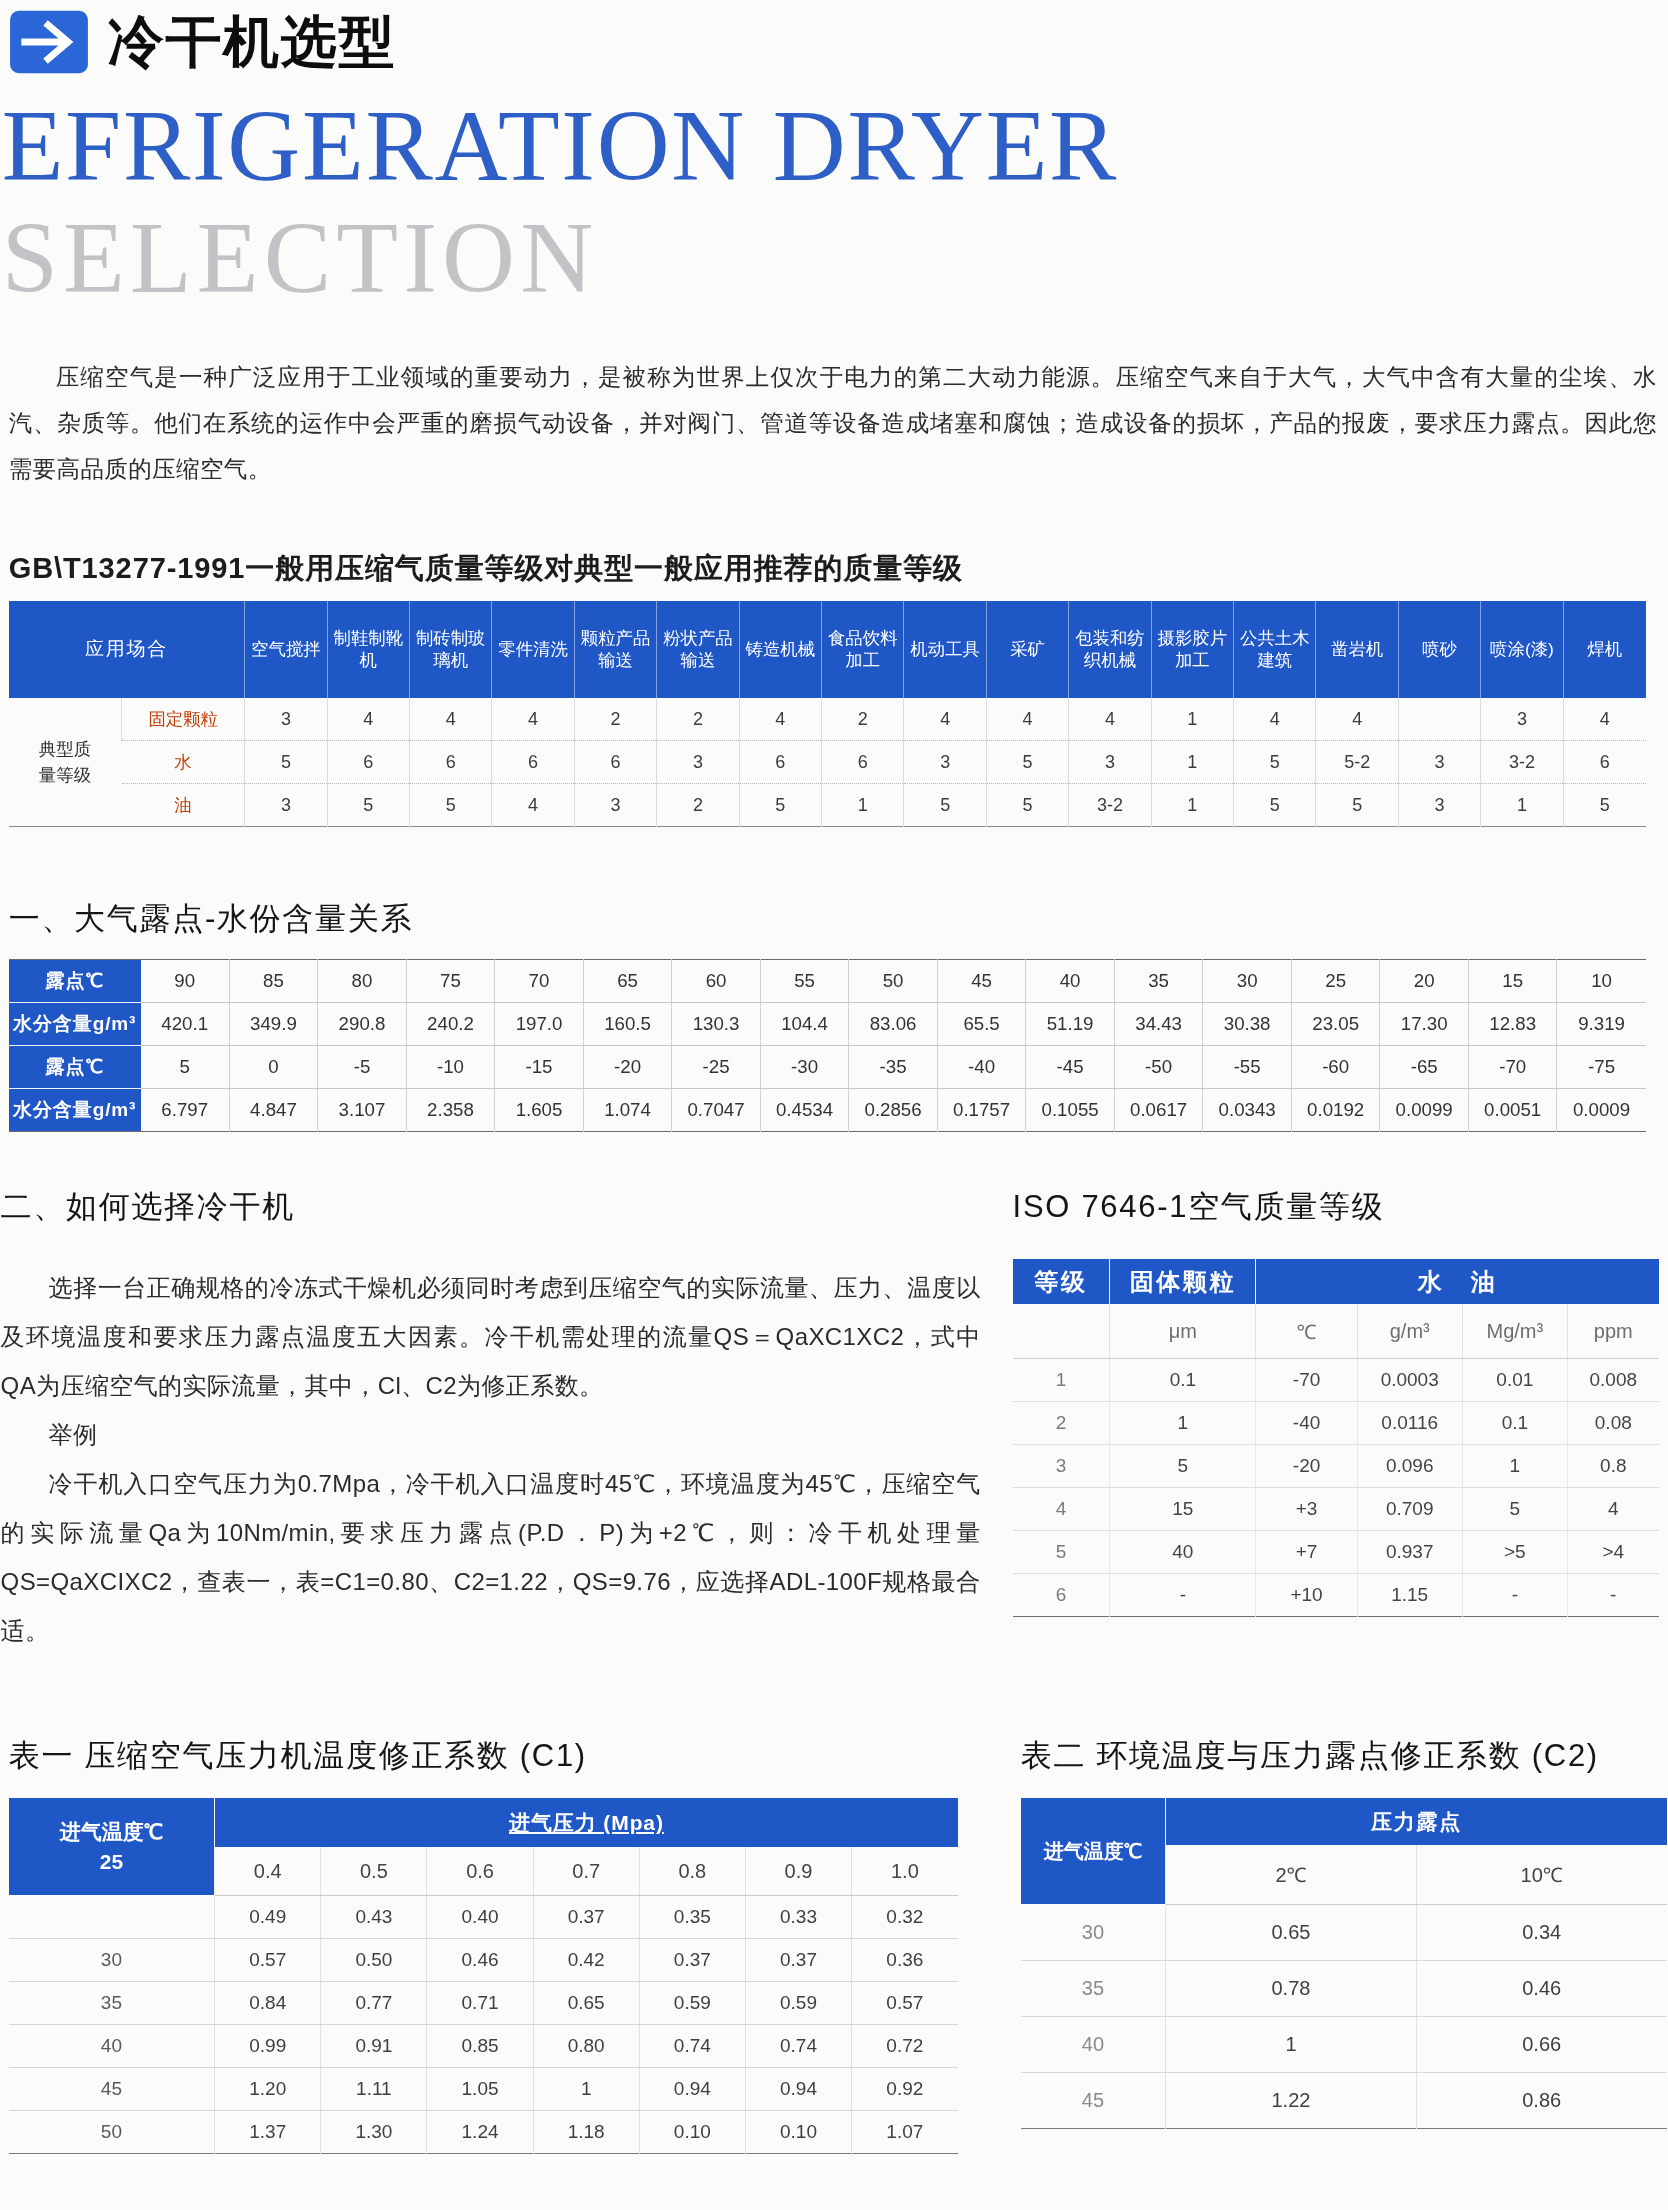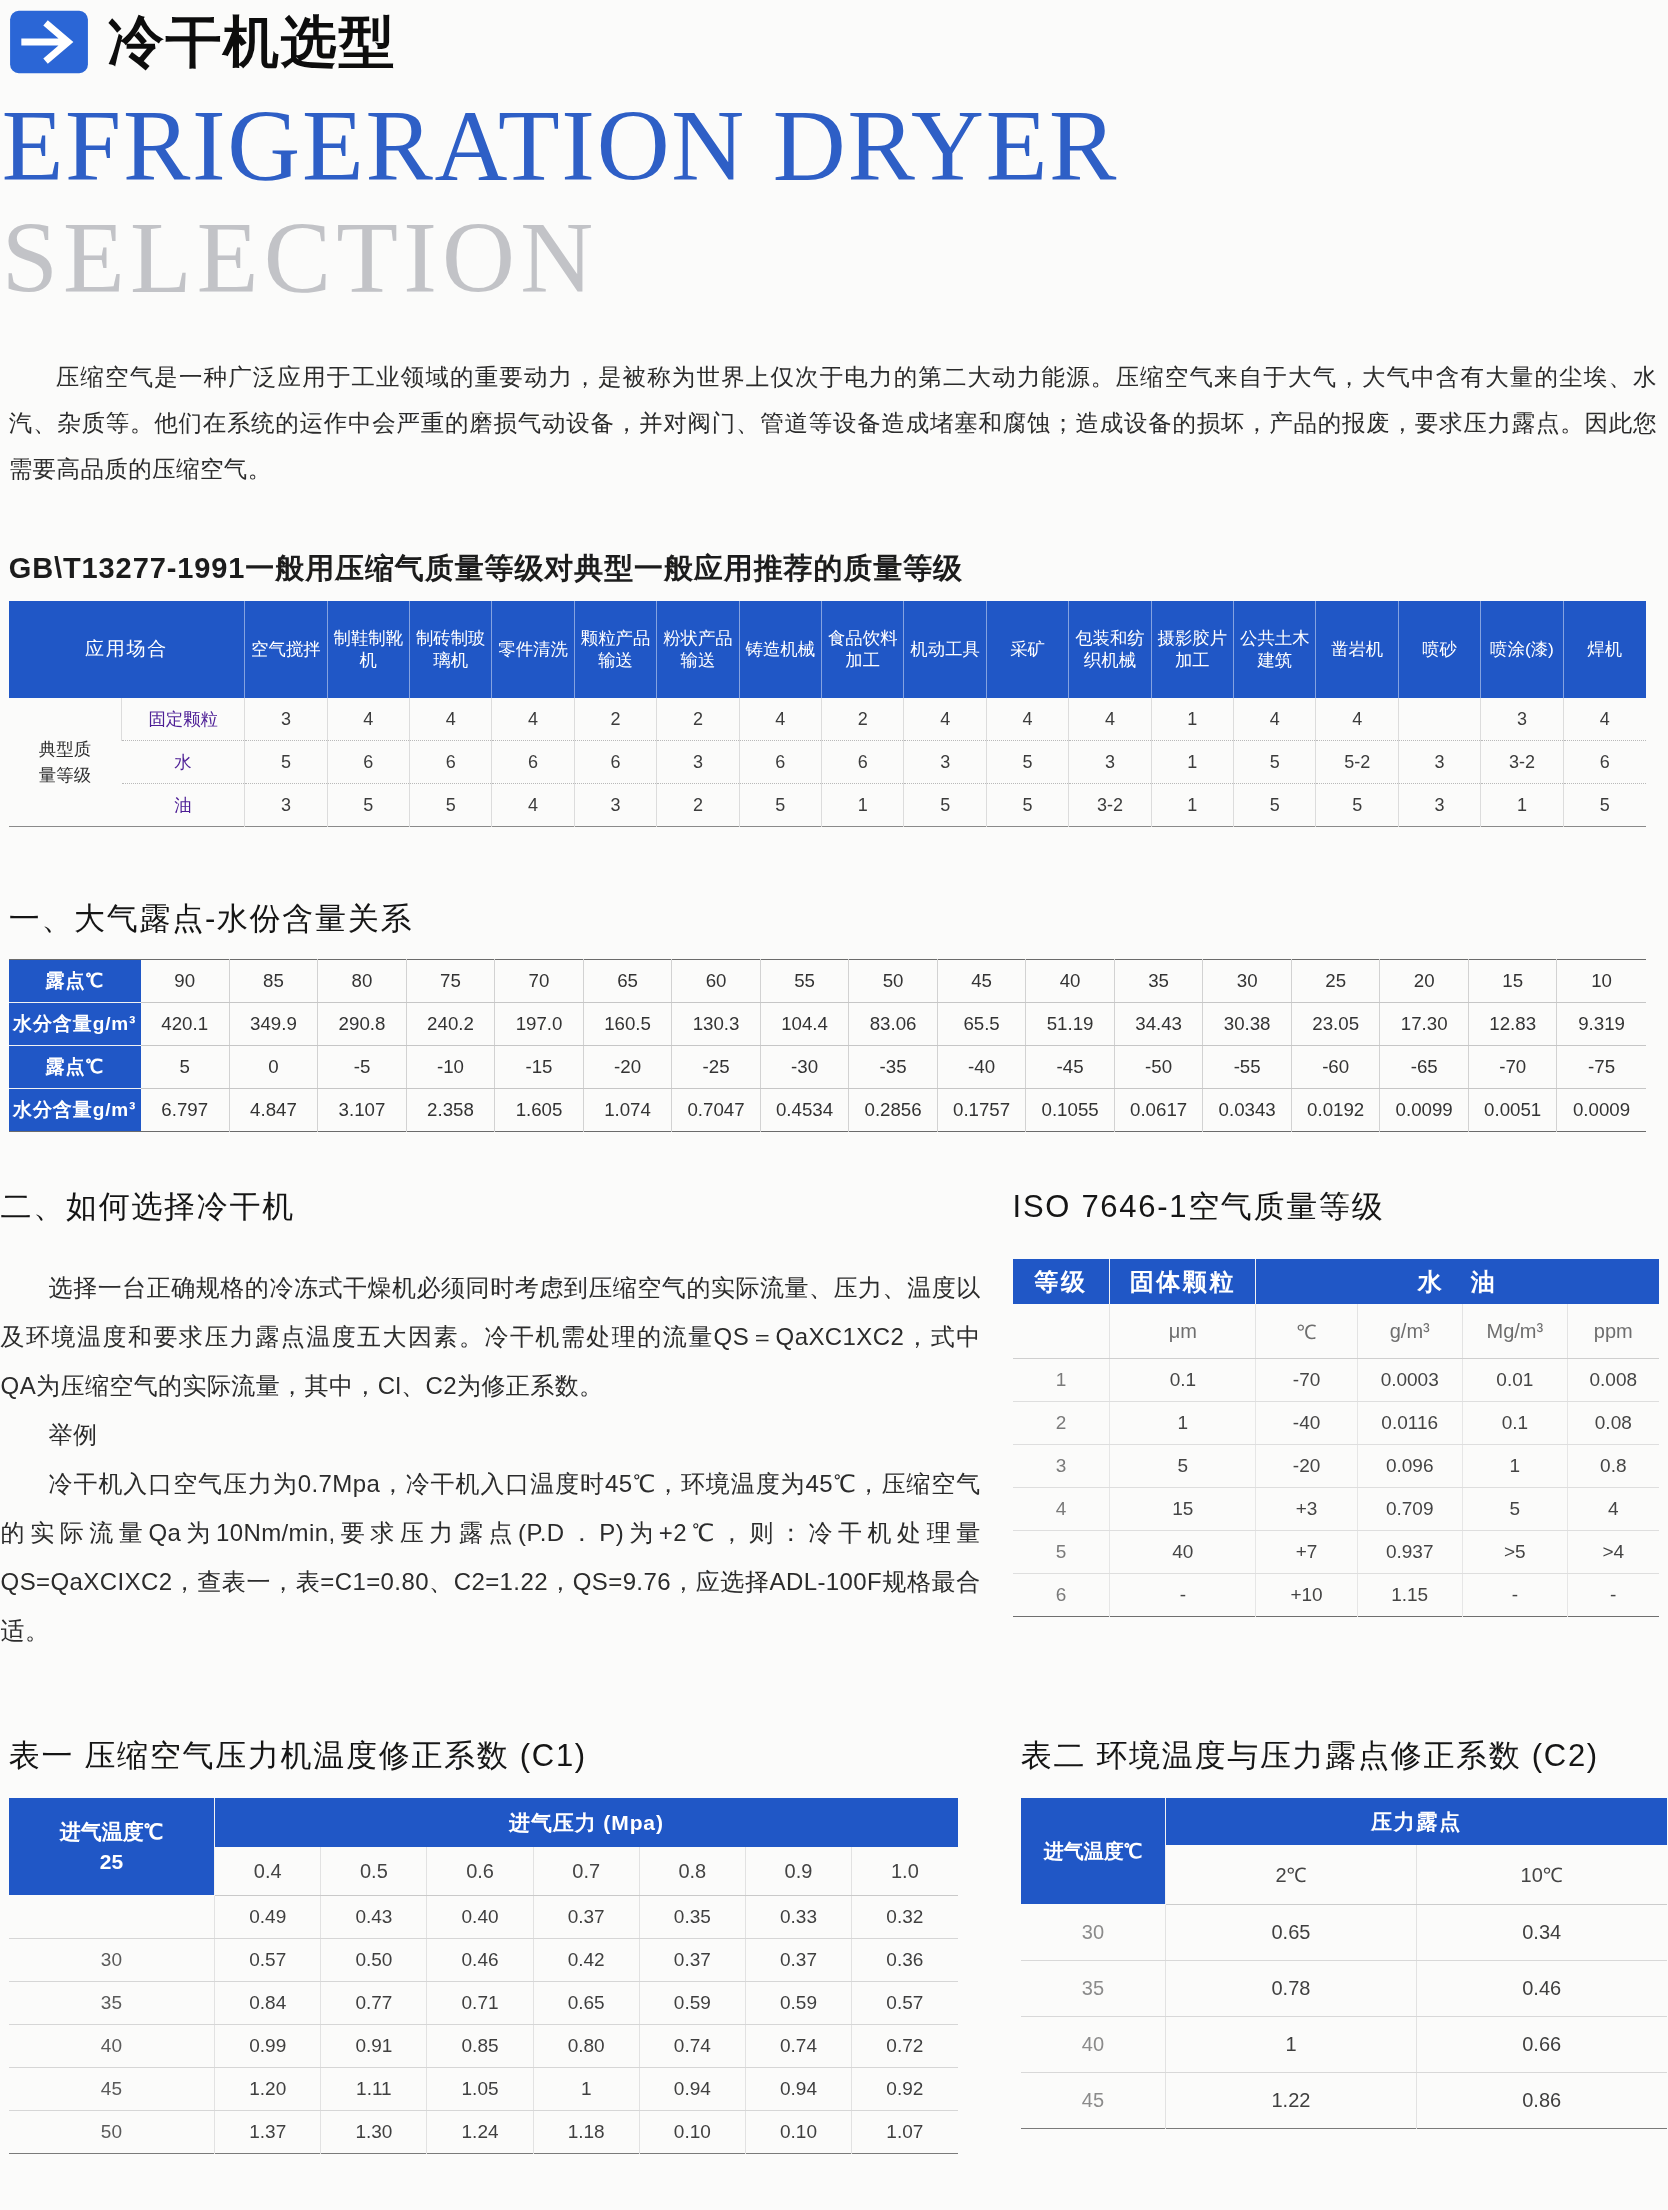--- a/index.html
+++ b/index.html
@@ -46,21 +46,21 @@
     height:97px; line-height:22.6px; word-break:break-all; padding:3.5px 5.2px;
     border-left:0.9px solid rgba(255,255,255,.45);
   }
   .grades thead th:first-child { border-left:none; font-size:19px; letter-spacing:1.7px; }
   .grades td {
     height:43px; font-size:18px; color:#3c3c3c;
     border-bottom:0.9px dotted #b9b9b9; border-left:0.9px solid #dcdcdc;
   }
   .grades td:first-child { border-left:none; }
   .grades td.group-label { font-size:17.4px; color:#2f2f2f; padding:0 24px; word-break:break-all; line-height:26px; }
-  .grades td.row-label { font-size:17.4px; color:#4c1d95; }
+  .grades td.row-label { font-size:17.4px; color:#c2410c; }
   .grades tr:last-child td { border-bottom:none; }
 
   
   .dew { width:1637px; margin-top:19px; border-top:1.7px solid #6b6b6b; border-bottom:1.7px solid #6b6b6b; }
   .dew th {
     background:var(--blue); color:#fff; font-size:19px; font-weight:bold;
     height:43px; border-bottom:1.7px solid #f2f2f2; letter-spacing:0.9px;
   }
   .dew tr:last-child th { border-bottom:none; }
   .dew td {
@@ -94,21 +94,21 @@
   .iso tbody tr:last-child td { border-bottom:none; }
 
   
   .c1 { width:949px; margin-top:21px; border-bottom:1.7px solid #7a7a7a; }
   .c1 th.corner {
     background:var(--blue); color:#fff; width:206px;
     border-right:1.7px solid #f2f2f2; font-weight:bold;
   }
   .c1 .corner-l1 { font-size:21px; line-height:29.5px; }
   .c1 .corner-l2 { font-size:21px; line-height:29.5px; }
-  .c1 th.group { background:var(--blue); color:#fff; font-size:21px; font-weight:bold; height:49px; letter-spacing:0.9px; }
+  .c1 th.group { background:var(--blue); color:#fff; font-size:21px; font-weight:bold; height:49px; letter-spacing:0.9px;text-decoration:underline; }
   .c1 thead tr.pressures td { height:48px; font-size:20px; color:#444; border-bottom:0.9px solid #c9c9c9; border-left:0.9px solid #e2e2e2; }
   .c1 tbody td { height:43px; font-size:19px; color:#3f3f3f; border-bottom:0.9px solid #d6d6d6; border-left:0.9px solid #e2e2e2; }
   .c1 tbody td.rlabel { color:#5a5a5a; border-left:none; }
   .c1 tbody tr:last-child td { border-bottom:none; }
 
   
   .c2 { width:646px; margin-top:21px; border-bottom:1.7px solid #7a7a7a; }
   .c2 th.corner {
     background:var(--blue); color:#fff; width:145px; font-size:20px; font-weight:bold;
     border-right:1.7px solid #f2f2f2;

